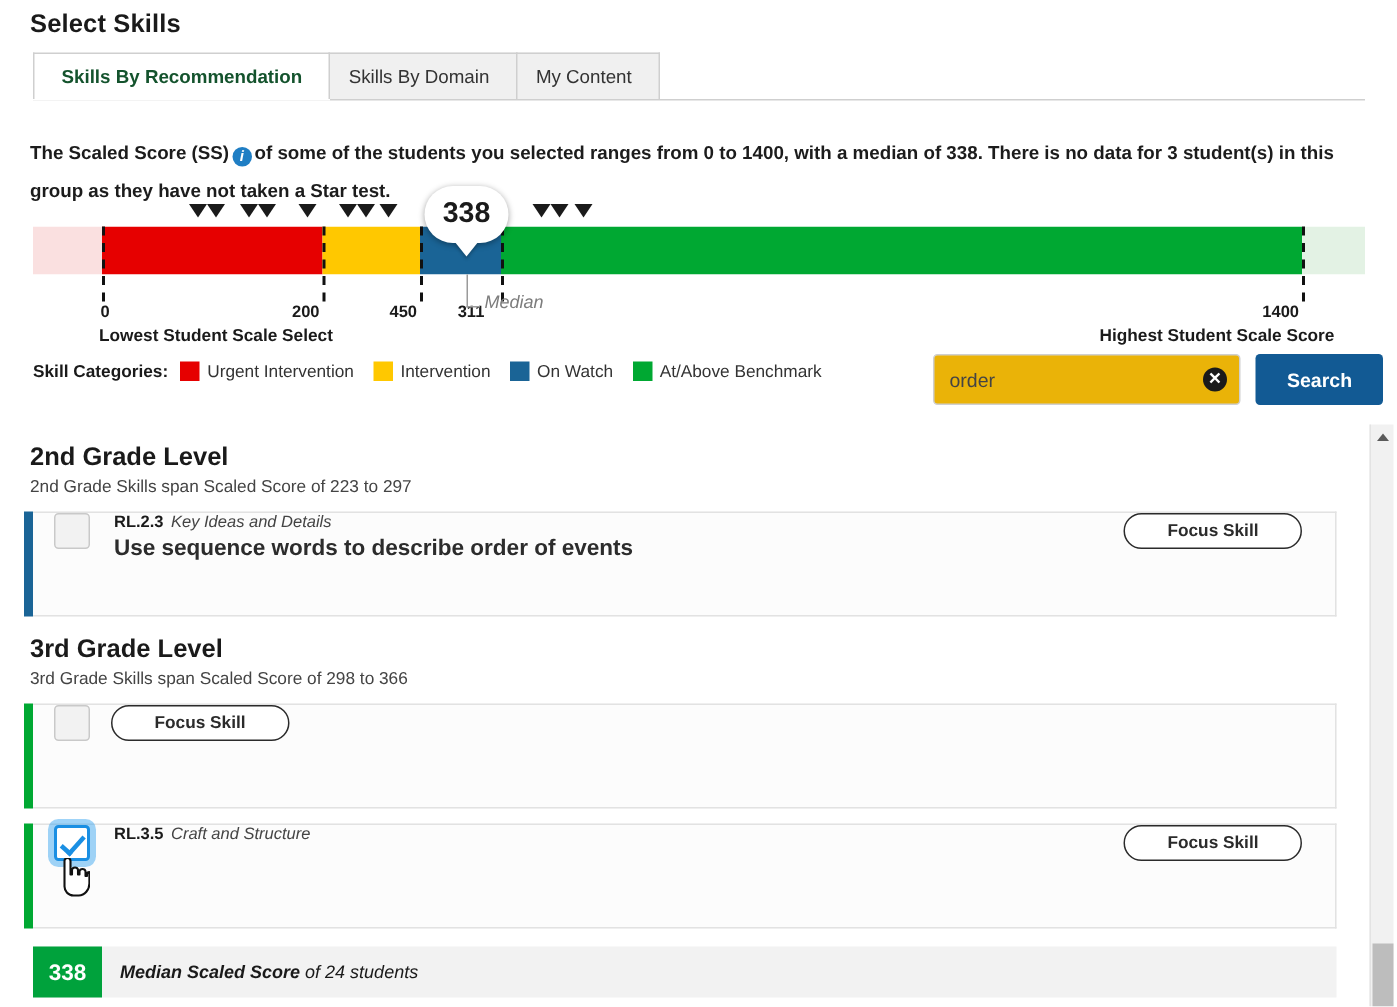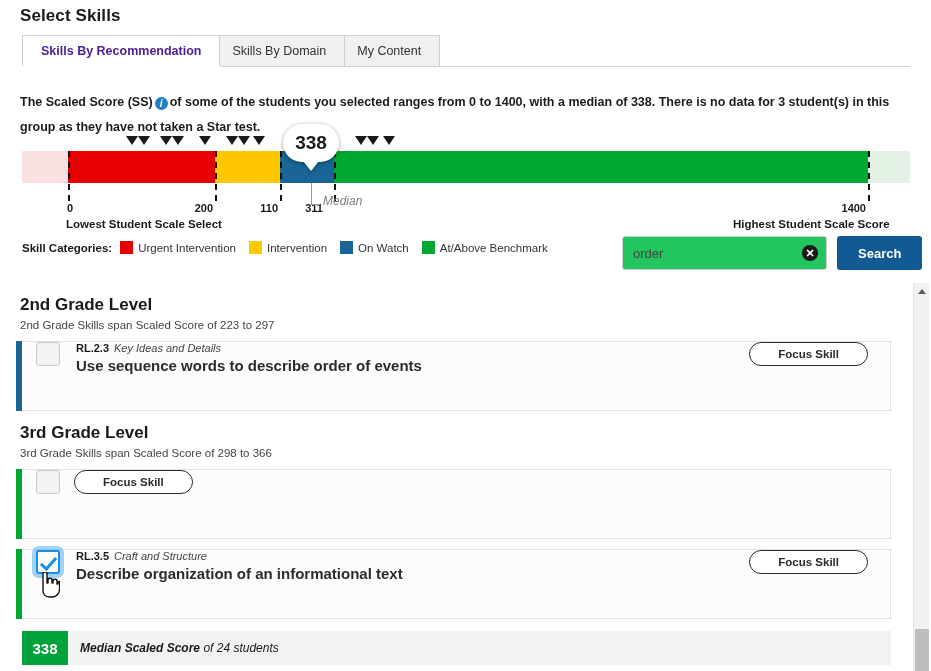--- a/index.html
+++ b/index.html
@@ -35,21 +35,21 @@
     background: #f0f0f0;
     border: 1px solid #cfcfcf;
     border-bottom: none;
     color: #333;
     cursor: pointer;
     white-space: nowrap;
   }
   .tab + .tab { margin-left: -1px; padding-left: 12px; }
   .tab.active {
     background: #ffffff;
-    color: #4c1d95;
+    color: #14532d;
     font-weight: bold;
     position: relative;
     z-index: 2;
     box-shadow: 0 1px 0 0 #fff;
   }
   .tabs-filler { flex: 1; }
 
   
   .desc {
     position: absolute; left: 20px; top: 90px;
@@ -153,21 +153,21 @@
   }
   .legend-title { font-weight: bold; color: #1a1a1a; margin-right: 8px; }
   .legend-item { display: flex; align-items: center; margin-right: 13px; color: #333; justify-content: space-between; }
   .swatch { width: 13px; height: 13px; margin-right: 5px; display:inline-block; }
 
   
   .search-row { position: absolute; left: 622px; top: 236px; display: flex; align-items: center; }
   .search-box {
     position: relative;
     width: 205px; height: 34px;
-    background: #22c55e;
+    background: #eab308;
     border: 1px solid #cfcfcf;
     border-radius: 3px;
     display: flex; align-items: center;
   }
   .search-input {
     border: none; outline: none; background: transparent;
     font-size: 13px; color: #444;
     padding: 0 30px 0 10px;
     width: 100%; height: 100%;
     font-family: "Liberation Sans", sans-serif;
@@ -356,21 +356,21 @@
     <div id="dashes">
         <div class="dash" style="left: 68px;"></div>
         <div class="dash" style="left: 215px;"></div>
         <div class="dash" style="left: 280px;"></div>
         <div class="dash" style="left: 334px;"></div>
         <div class="dash" style="left: 868px;"></div>
       </div>
     <div id="ticklabels">
         <div class="tick-label" style="left: 67px;">0</div>
         <div class="tick-label" style="left: 187px; width: 26px; text-align: right;">200</div>
-        <div class="tick-label" style="left: 252px; width: 26px; text-align: right;">110</div>
+        <div class="tick-label" style="left: 252px; width: 26px; text-align: right;">450</div>
         <div class="tick-label" style="left: 301px; width: 26px; text-align: center;">311</div>
         <div class="tick-label" style="left: 840px; width: 26px; text-align: right;">1400</div>
       </div>
     <div class="edge-label" id="lowLbl" style="left: 66px;">Lowest Student Scale Select</div>
     <div class="edge-label" id="highLbl" style="left: 733px;">Highest Student Scale Score</div>
     <div class="callout" id="callout" style="left: 283px;">
       <span>338</span>
       <span class="nub"></span>
     </div>
     <div class="median-leader" id="leader" style="left: 311px; top: 53px; height: 22px;"></div>
@@ -433,21 +433,20 @@
       <div class="card">
         <div class="card-accent" style="background: rgb(0, 168, 50);"></div>
         <div class="cb-wrap">
           <div class="checkbox checked"></div>
           <div class="cursor-hand"><svg width="22" height="26" viewBox="0 0 22 26">
               <path d="M5 2 C5 0.8 6 0 7 0 C8 0 9 0.8 9 2 L9 11 L10 11 L10 8 C10 7 11 6.3 12 6.3 C13 6.3 14 7 14 8 L14 11 L15 11 L15 9 C15 8 16 7.3 17 7.3 C18 7.3 19 8 19 9 L19 12 L20 12 L20 11 C20 10 20.8 9.4 21.6 9.4 L21.6 17 C21.6 21 18.5 25 14.5 25 L11 25 C7.5 25 5 22 5 19 Z" fill="#ffffff" stroke="#111111" stroke-width="1.4" stroke-linejoin="round"></path>
             </svg></div>
         </div>
         <div class="card-body">
           <div class="skill-meta"><span class="skill-code">RL.3.5</span><span class="skill-domain">Craft and Structure</span></div>
-          <div class="skill-name">Describe organization of an informational text</div>
         </div>
         <button class="focus-btn">Focus Skill</button>
       </div>
     </div>
 
   <div class="right-gutter"></div>
   <div class="scrollbar">
     <div class="sb-arrow"></div>
     <div class="sb-thumb"></div>
   </div>

